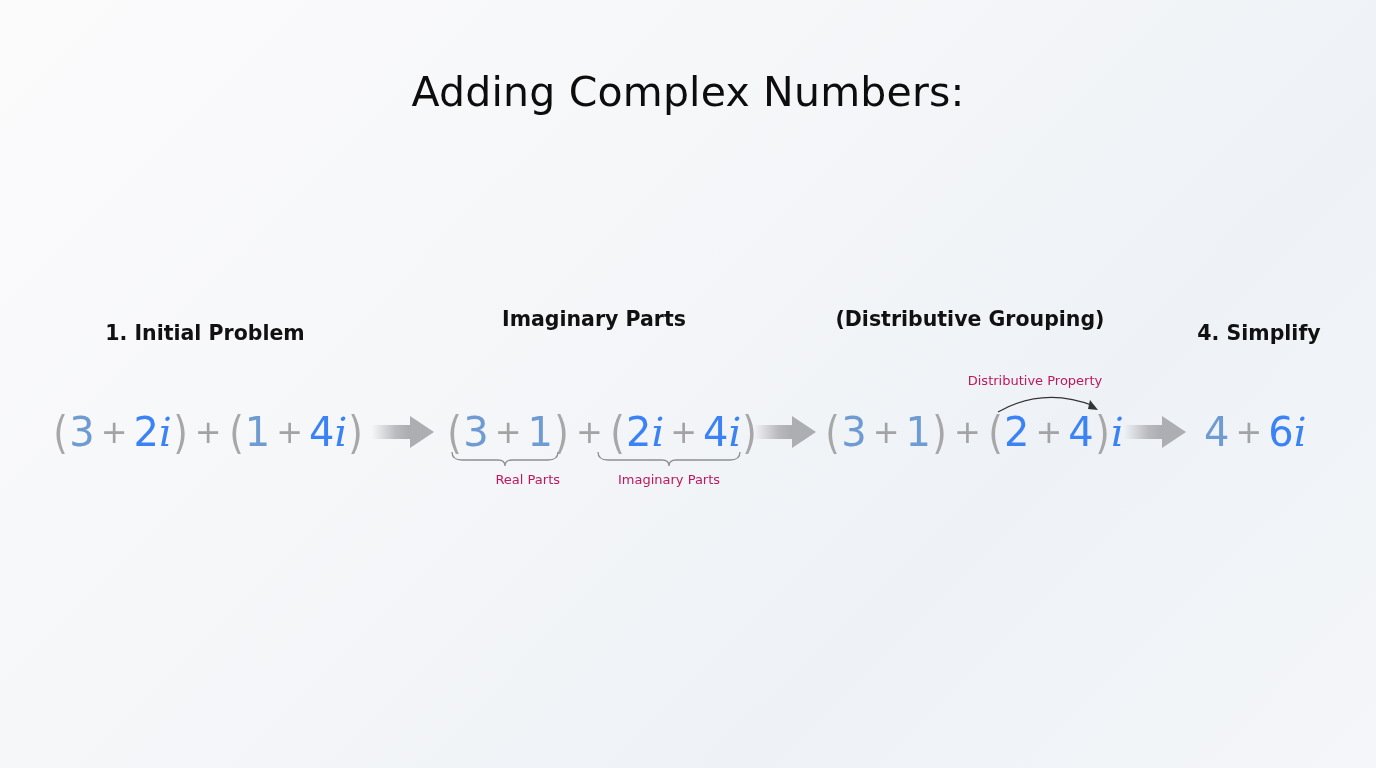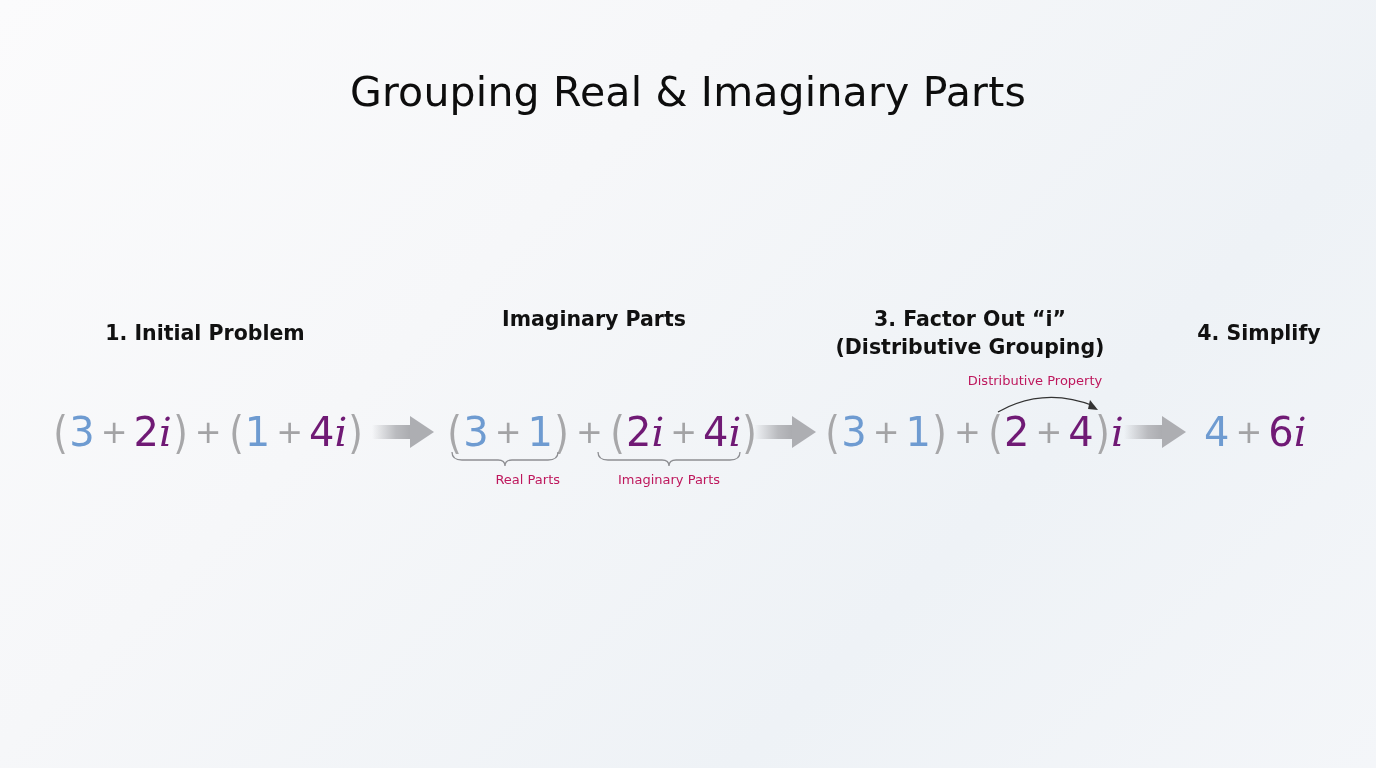--- a/index.html
+++ b/index.html
@@ -20,44 +20,43 @@
     font-size: 20.5px; line-height: 28px; color: #111;
   }
   .expr {
     position: absolute; top: 404px; height: 56px; display: flex; align-items: center;
     font-family: "DejaVu Sans", sans-serif; font-size: 40px; white-space: nowrap;
   }
   .expr span { display: inline-block; }
   .paren { color: #a7a7a9; font-weight: normal; font-size: 44px; transform: scaleX(0.85); }
   .op { color: #a3a3a5; font-size: 32px; margin: 0 6px; }
   .re { color: #6e9bd1; }
-  .im { color: #701a75; }
+  .im { color: #3b82f6; }
   .ital { font-family: "DejaVu Serif", serif; font-style: italic; }
   .arrow { position: absolute; top: 416px; width: 62px; height: 32px; }
   .brace { position: absolute; }
   .small-label {
     position: absolute; font-family: "DejaVu Sans", sans-serif;
     font-size: 13px; color: #be185d;
   }
 </style>
 </head>
 <body>
 
 <div class="title">
-  <div>Grouping Real &amp; Imaginary Parts</div>
+  <div>Adding Complex Numbers:</div>
 </div>
 
 <div class="step-head" style="left:80px; top:319px; width:250px;">
   <div>1. Initial Problem</div>
 </div>
 <div class="step-head" style="left:464px; top:305px; width:260px;">
   <div>Imaginary Parts</div>
 </div>
 <div class="step-head" style="left:820px; top:305px; width:300px;">
-  <div>3. Factor Out “i”</div>
   <div>(Distributive Grouping)</div>
 </div>
 <div class="step-head" style="left:1170px; top:319px; width:178px;text-align:center;">
   <div>4. Simplify</div>
 </div>
 
 <div class="expr" style="left:52px;">
   <span class="paren">(</span>
   <span class="re">3</span>
   <span class="op">+</span>

